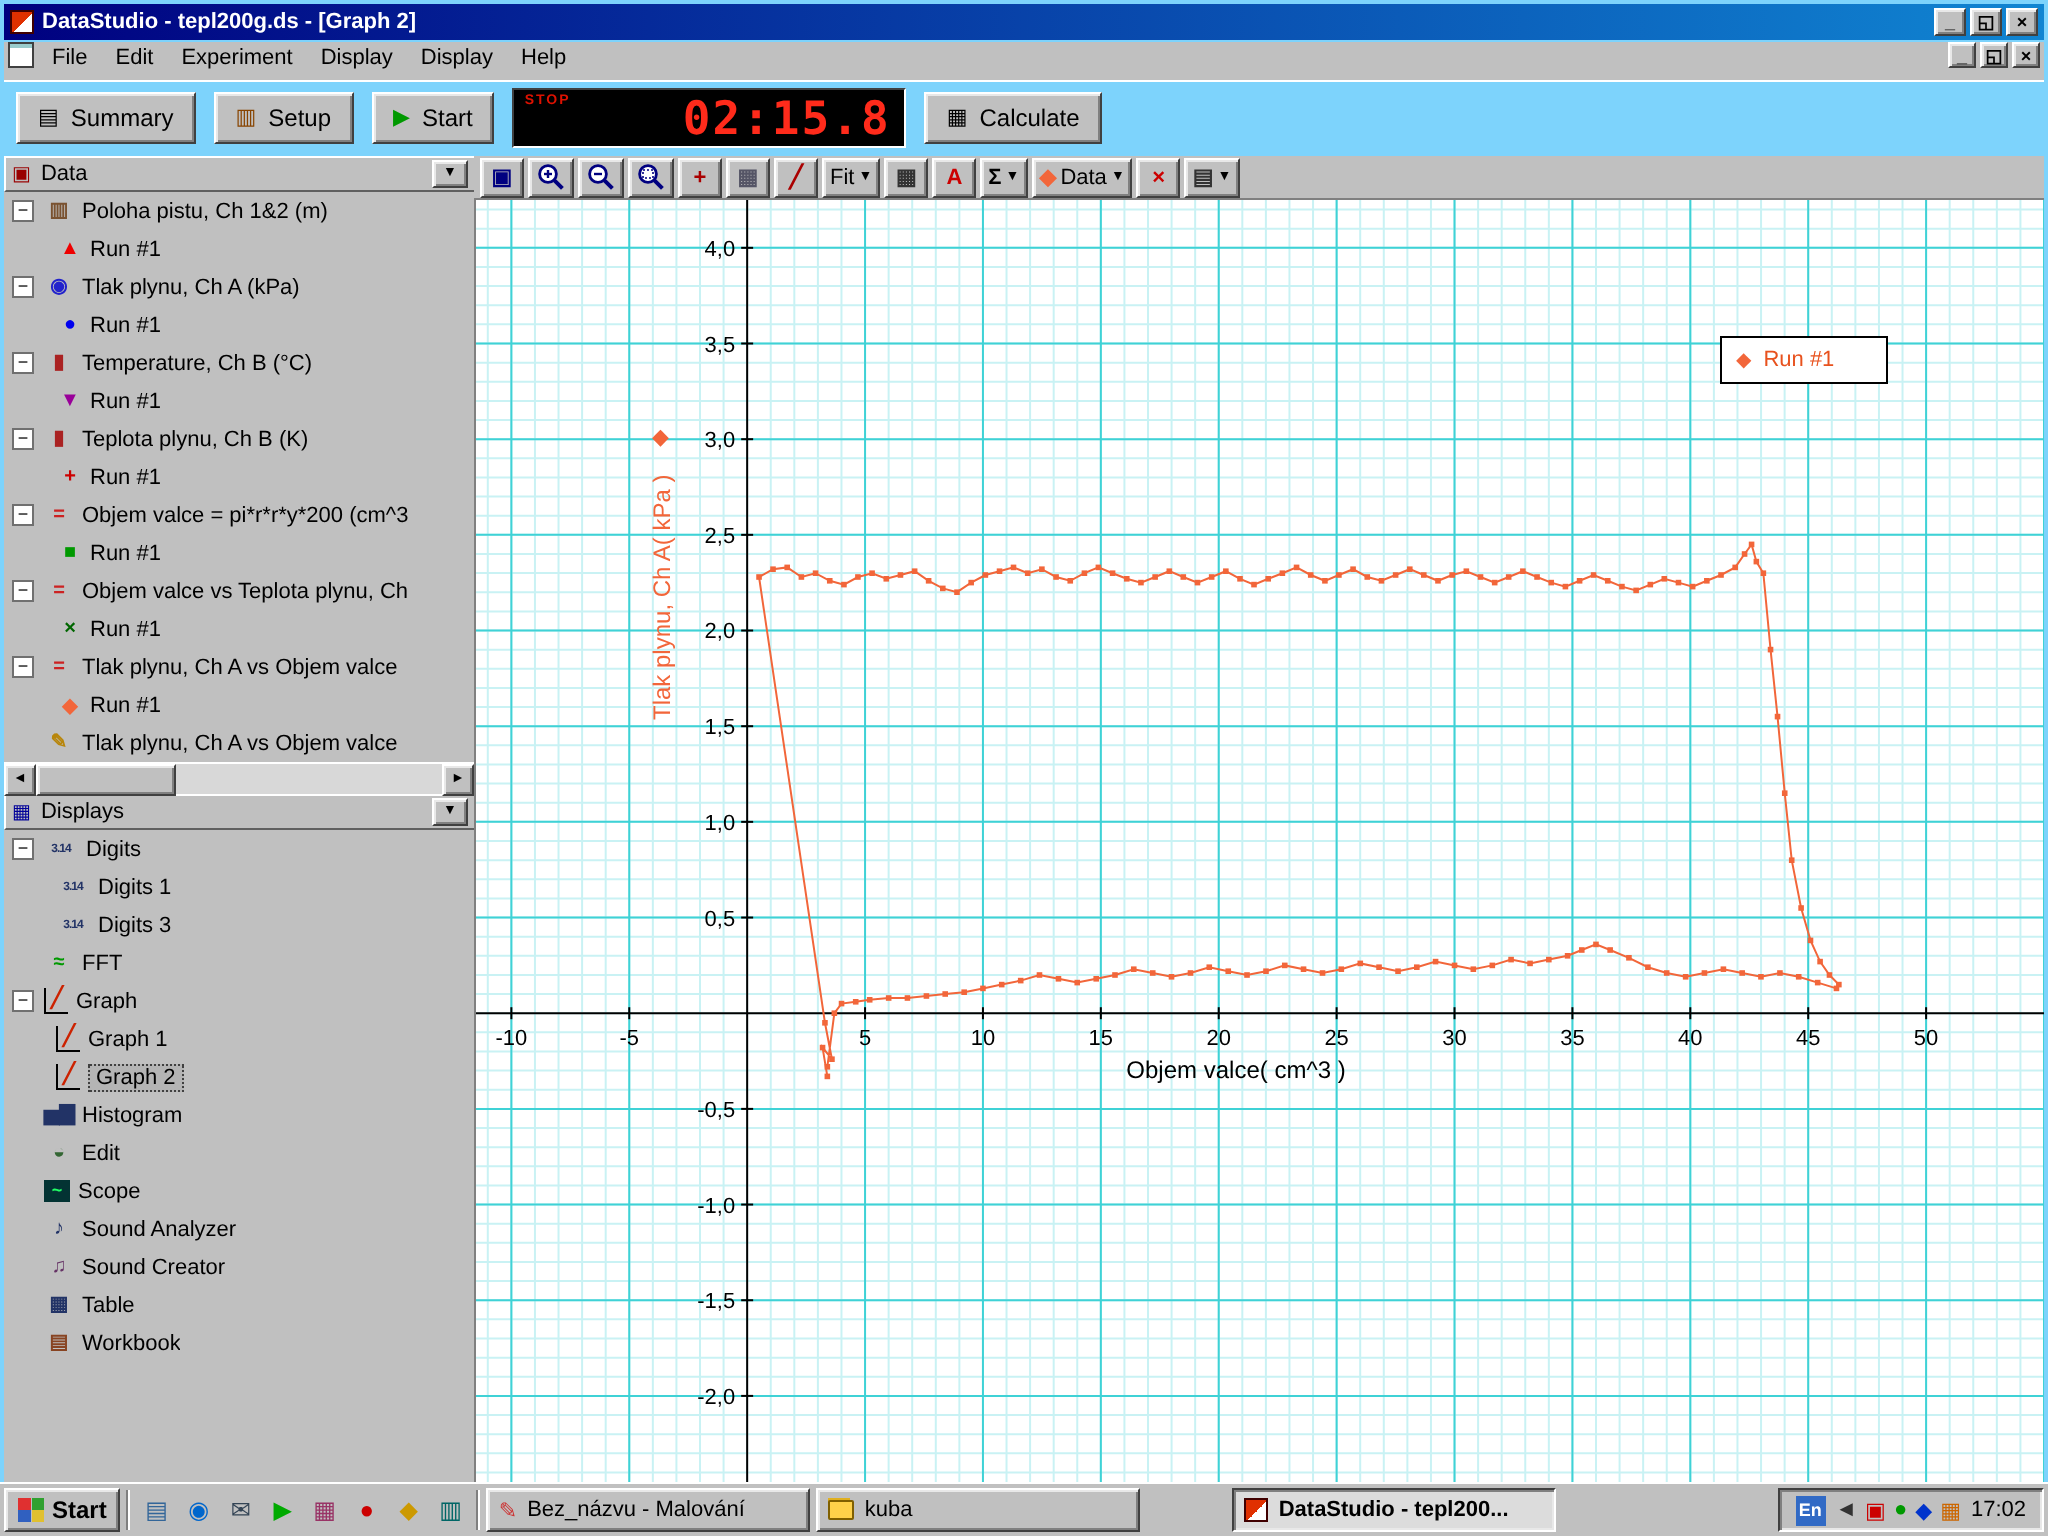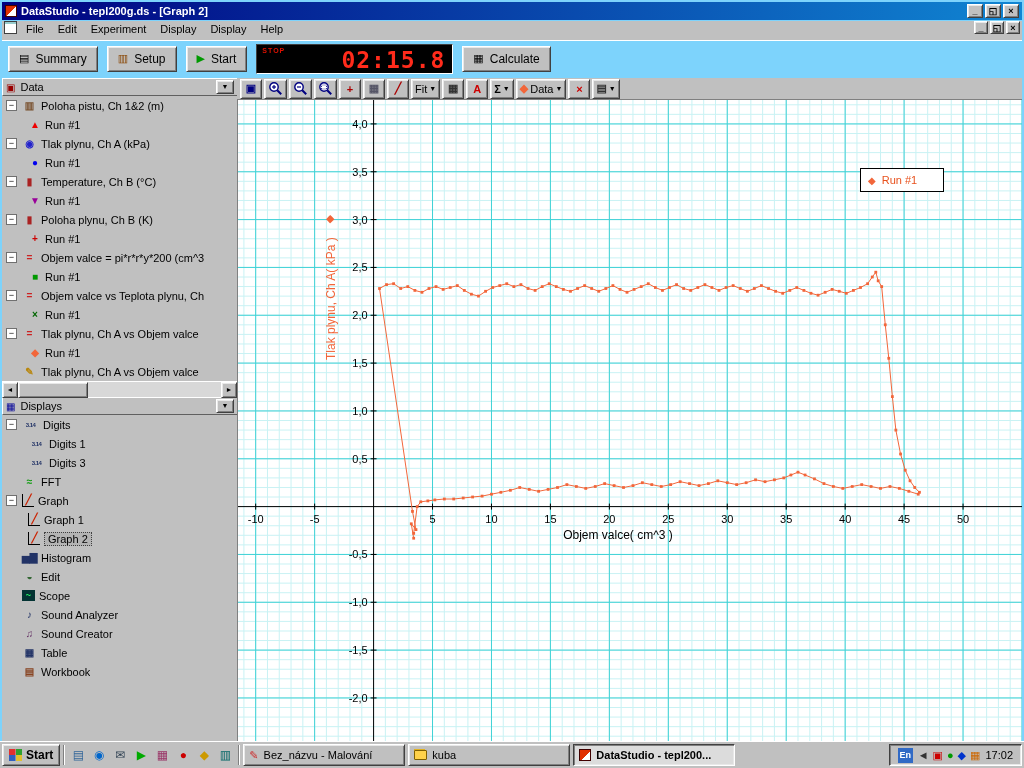--- a/index.html
+++ b/index.html
@@ -3,21 +3,21 @@
 <meta charset="utf-8">
 <style>
   * { box-sizing: border-box; margin: 0; padding: 0; }
   html,body { width:1024px; height:768px; overflow:hidden; }
   body { font-family:"Liberation Sans", sans-serif; font-size:11px; color:#000; }
   #screen { position:relative; width:1024px; height:768px; background:#7dd3fc; overflow:hidden; }
 
   .bevel-out { border:1px solid; border-color:#ffffff #404040 #404040 #ffffff;
                box-shadow: inset 1px 1px 0 #e8e8e8, inset -1px -1px 0 #808080; background:#c0c0c0; }
   .bevel-in  { border:1px solid; border-color:#404040 #ffffff #ffffff #404040;
-               box-shadow: inset 1px 1px 0 #808080, inset -1px -1px 0 #e8e8e8; }
+               box-shadow: inset 1px 1px 0 #808080, inset -1px -1px 0 #e8e8e8; margin-left: 43px; }
 
   
   .title-bar { position:absolute; left:2px; top:2px; right:2px; height:18px;
                background:linear-gradient(90deg,#000080,#1085d2);
                display:flex; align-items:center; gap:4px; padding:0 3px; color:#fff; font-weight:bold; }
   .ico-ds { width:12px; height:12px; border:1px solid #400000;
             background:linear-gradient(135deg,#e03000 55%,#ffffff 55%); flex:0 0 auto; }
   .win-btn { width:16px; height:14px; font-size:9px; line-height:12px; text-align:center;
              color:#000; font-weight:bold; flex:0 0 auto; cursor:default; }
   .win-btn-group { margin-left:auto; display:flex; gap:2px; }
@@ -268,21 +268,21 @@
         </div>
         <div class="tree-row">
           <span style="width: 26px; flex: 0 0 auto;"></span>
           <span class="marker" style="color: rgb(153, 0, 153);">▼</span>
           <span class="row-label">Run #1</span>
         </div>
         <div class="tree-row">
           <span style="width: 4px; flex: 0 0 auto;"></span>
           <span class="expander">−</span>
           <span class="tree-ico " style="color: rgb(170, 34, 34);">▮</span>
-          <span class="row-label">Poloha plynu, Ch B (K)</span>
+          <span class="row-label">Teplota plynu, Ch B (K)</span>
         </div>
         <div class="tree-row">
           <span style="width: 26px; flex: 0 0 auto;"></span>
           <span class="marker" style="color: rgb(204, 0, 0);">+</span>
           <span class="row-label">Run #1</span>
         </div>
         <div class="tree-row">
           <span style="width: 4px; flex: 0 0 auto;"></span>
           <span class="expander">−</span>
           <span class="tree-ico " style="color: rgb(204, 34, 34);">=</span>

